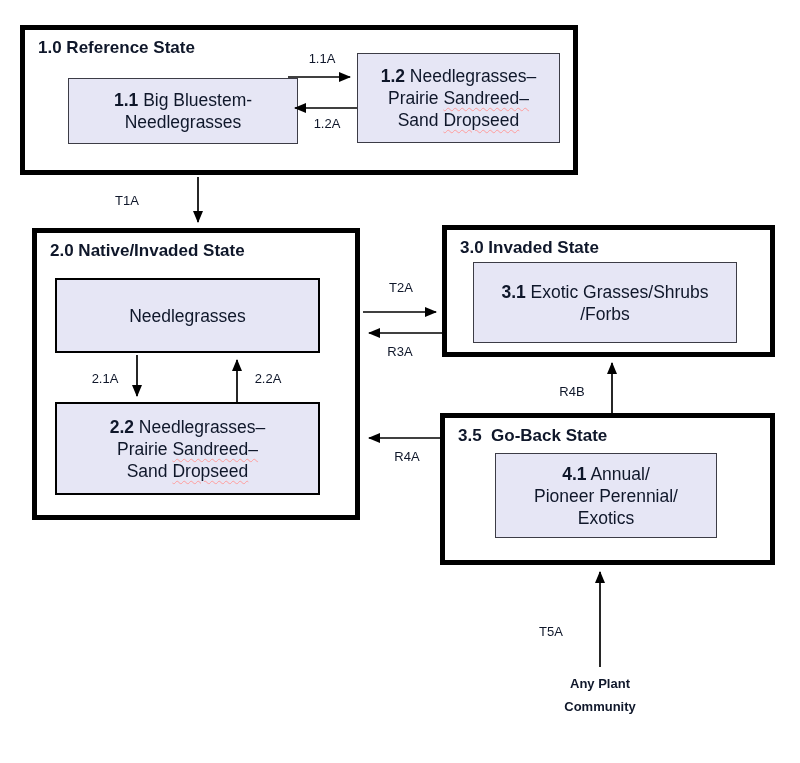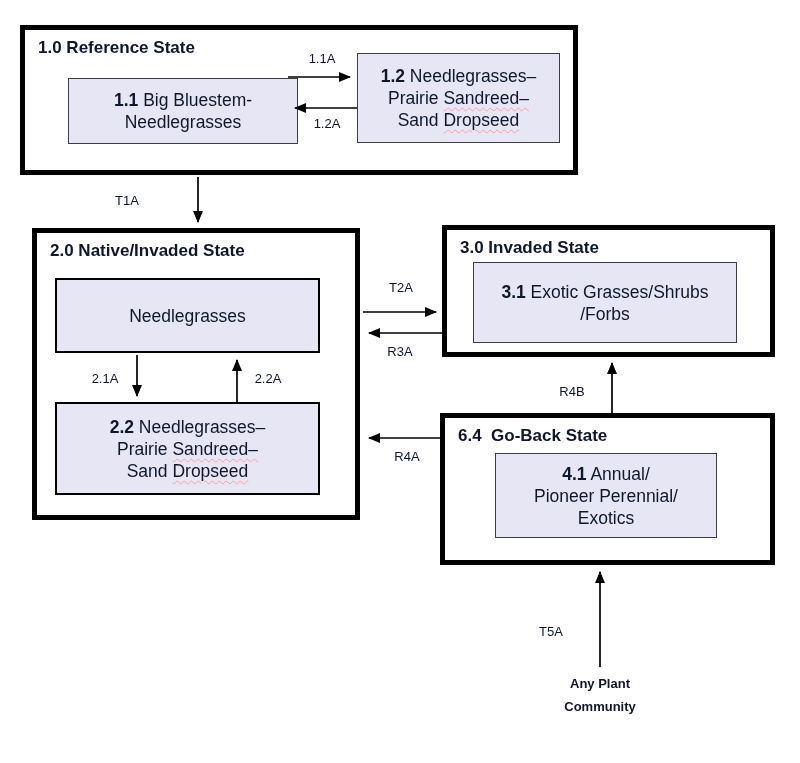--- a/index.html
+++ b/index.html
@@ -31,21 +31,21 @@
 
   <div class="state" style="left:32px;top:228px;width:328px;height:292px">
     <div class="state-title">2.0 Native/Invaded State</div>
   </div>
 
   <div class="state" style="left:442px;top:225px;width:333px;height:132px">
     <div class="state-title">3.0 Invaded State</div>
   </div>
 
   <div class="state" style="left:440px;top:413px;width:335px;height:152px">
-    <div class="state-title">6.4  Go-Back State</div>
+    <div class="state-title">3.5  Go-Back State</div>
   </div>
 
   <div class="community thin" style="left:68px;top:78px;width:230px;height:66px">
     <div class="line"><b>1.1</b><span> Big Bluestem-</span></div>
     <div class="line"><span>Needlegrasses</span></div>
   </div>
 
   <div class="community thin" style="left:357px;top:53px;width:203px;height:90px">
     <div class="line"><b>1.2</b><span> Needlegrasses–</span></div>
     <div class="line"><span>Prairie </span><span class="miss">Sandreed–</span></div>

